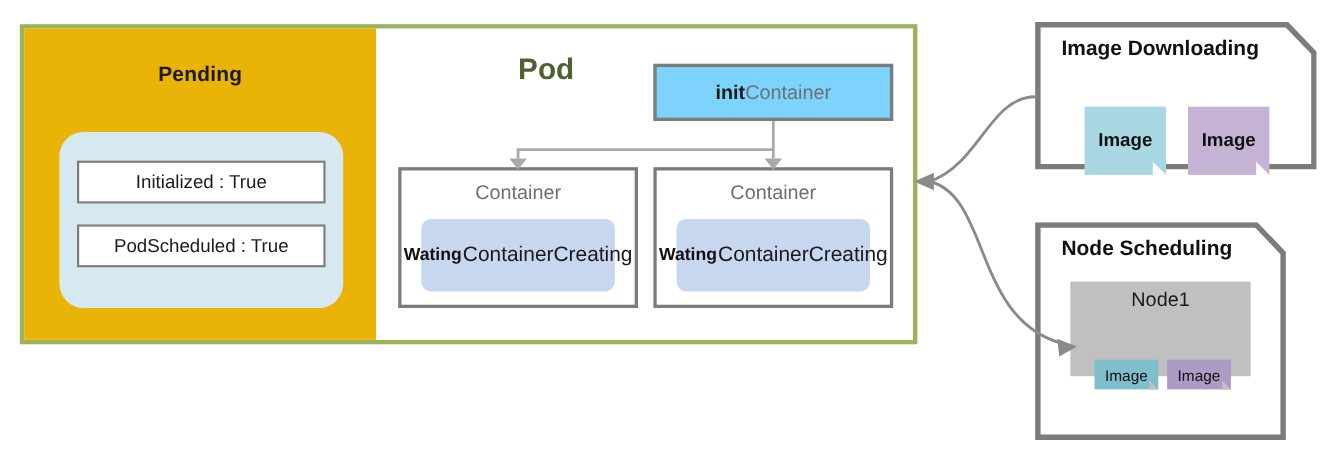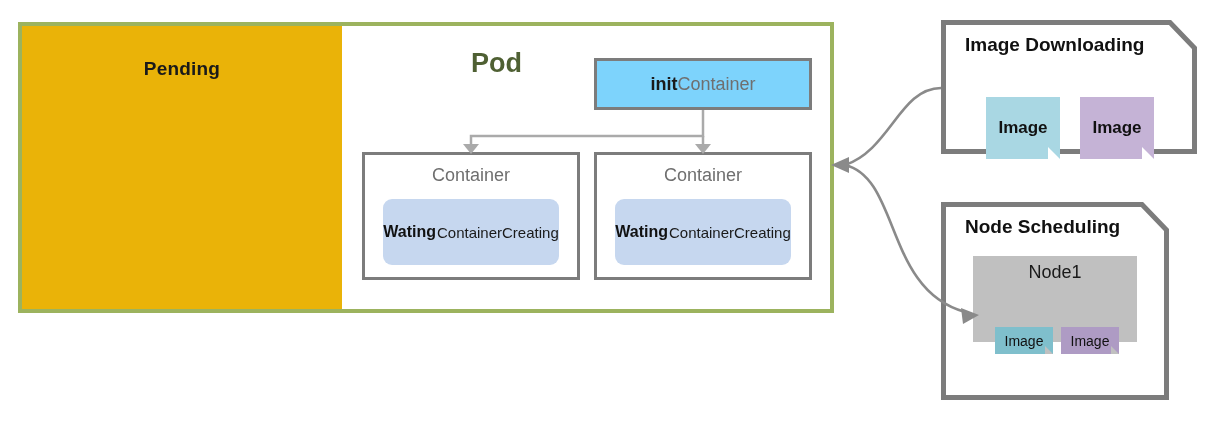--- a/index.html
+++ b/index.html
@@ -149,21 +149,21 @@
     align-items: center;
     justify-content: center;
     gap: 1px;
   }
   .state-title {
     font-size: 16px;
     font-weight: bold;
     color: #111;
   }
   .state-reason {
-    font-size: 15px;
+    font-size: 19px;
     color: #1a1a1a;
   }
 
   
   .note-panel {
     position: absolute;
     background: #ffffff;
   }
   #note-image-downloading {
     left: 941px;
@@ -272,20 +272,24 @@
 </head>
 <body>
 
 <div id="canvas">
 
   <div id="pod-frame">
 
     <div id="pending-col">
       <div id="pending-title">Pending</div>
 
+      <div id="pending-inner">
+        <div class="cond-box" id="cond-0">Initialized : True</div>
+        <div class="cond-box" id="cond-1">PodScheduled : True</div>
+      </div>
     </div>
 
     <div id="pod-area">
       <div id="pod-title">Pod</div>
 
       <div id="init-container">
         <b>init</b>
           <span>Container</span>
       </div>
 

